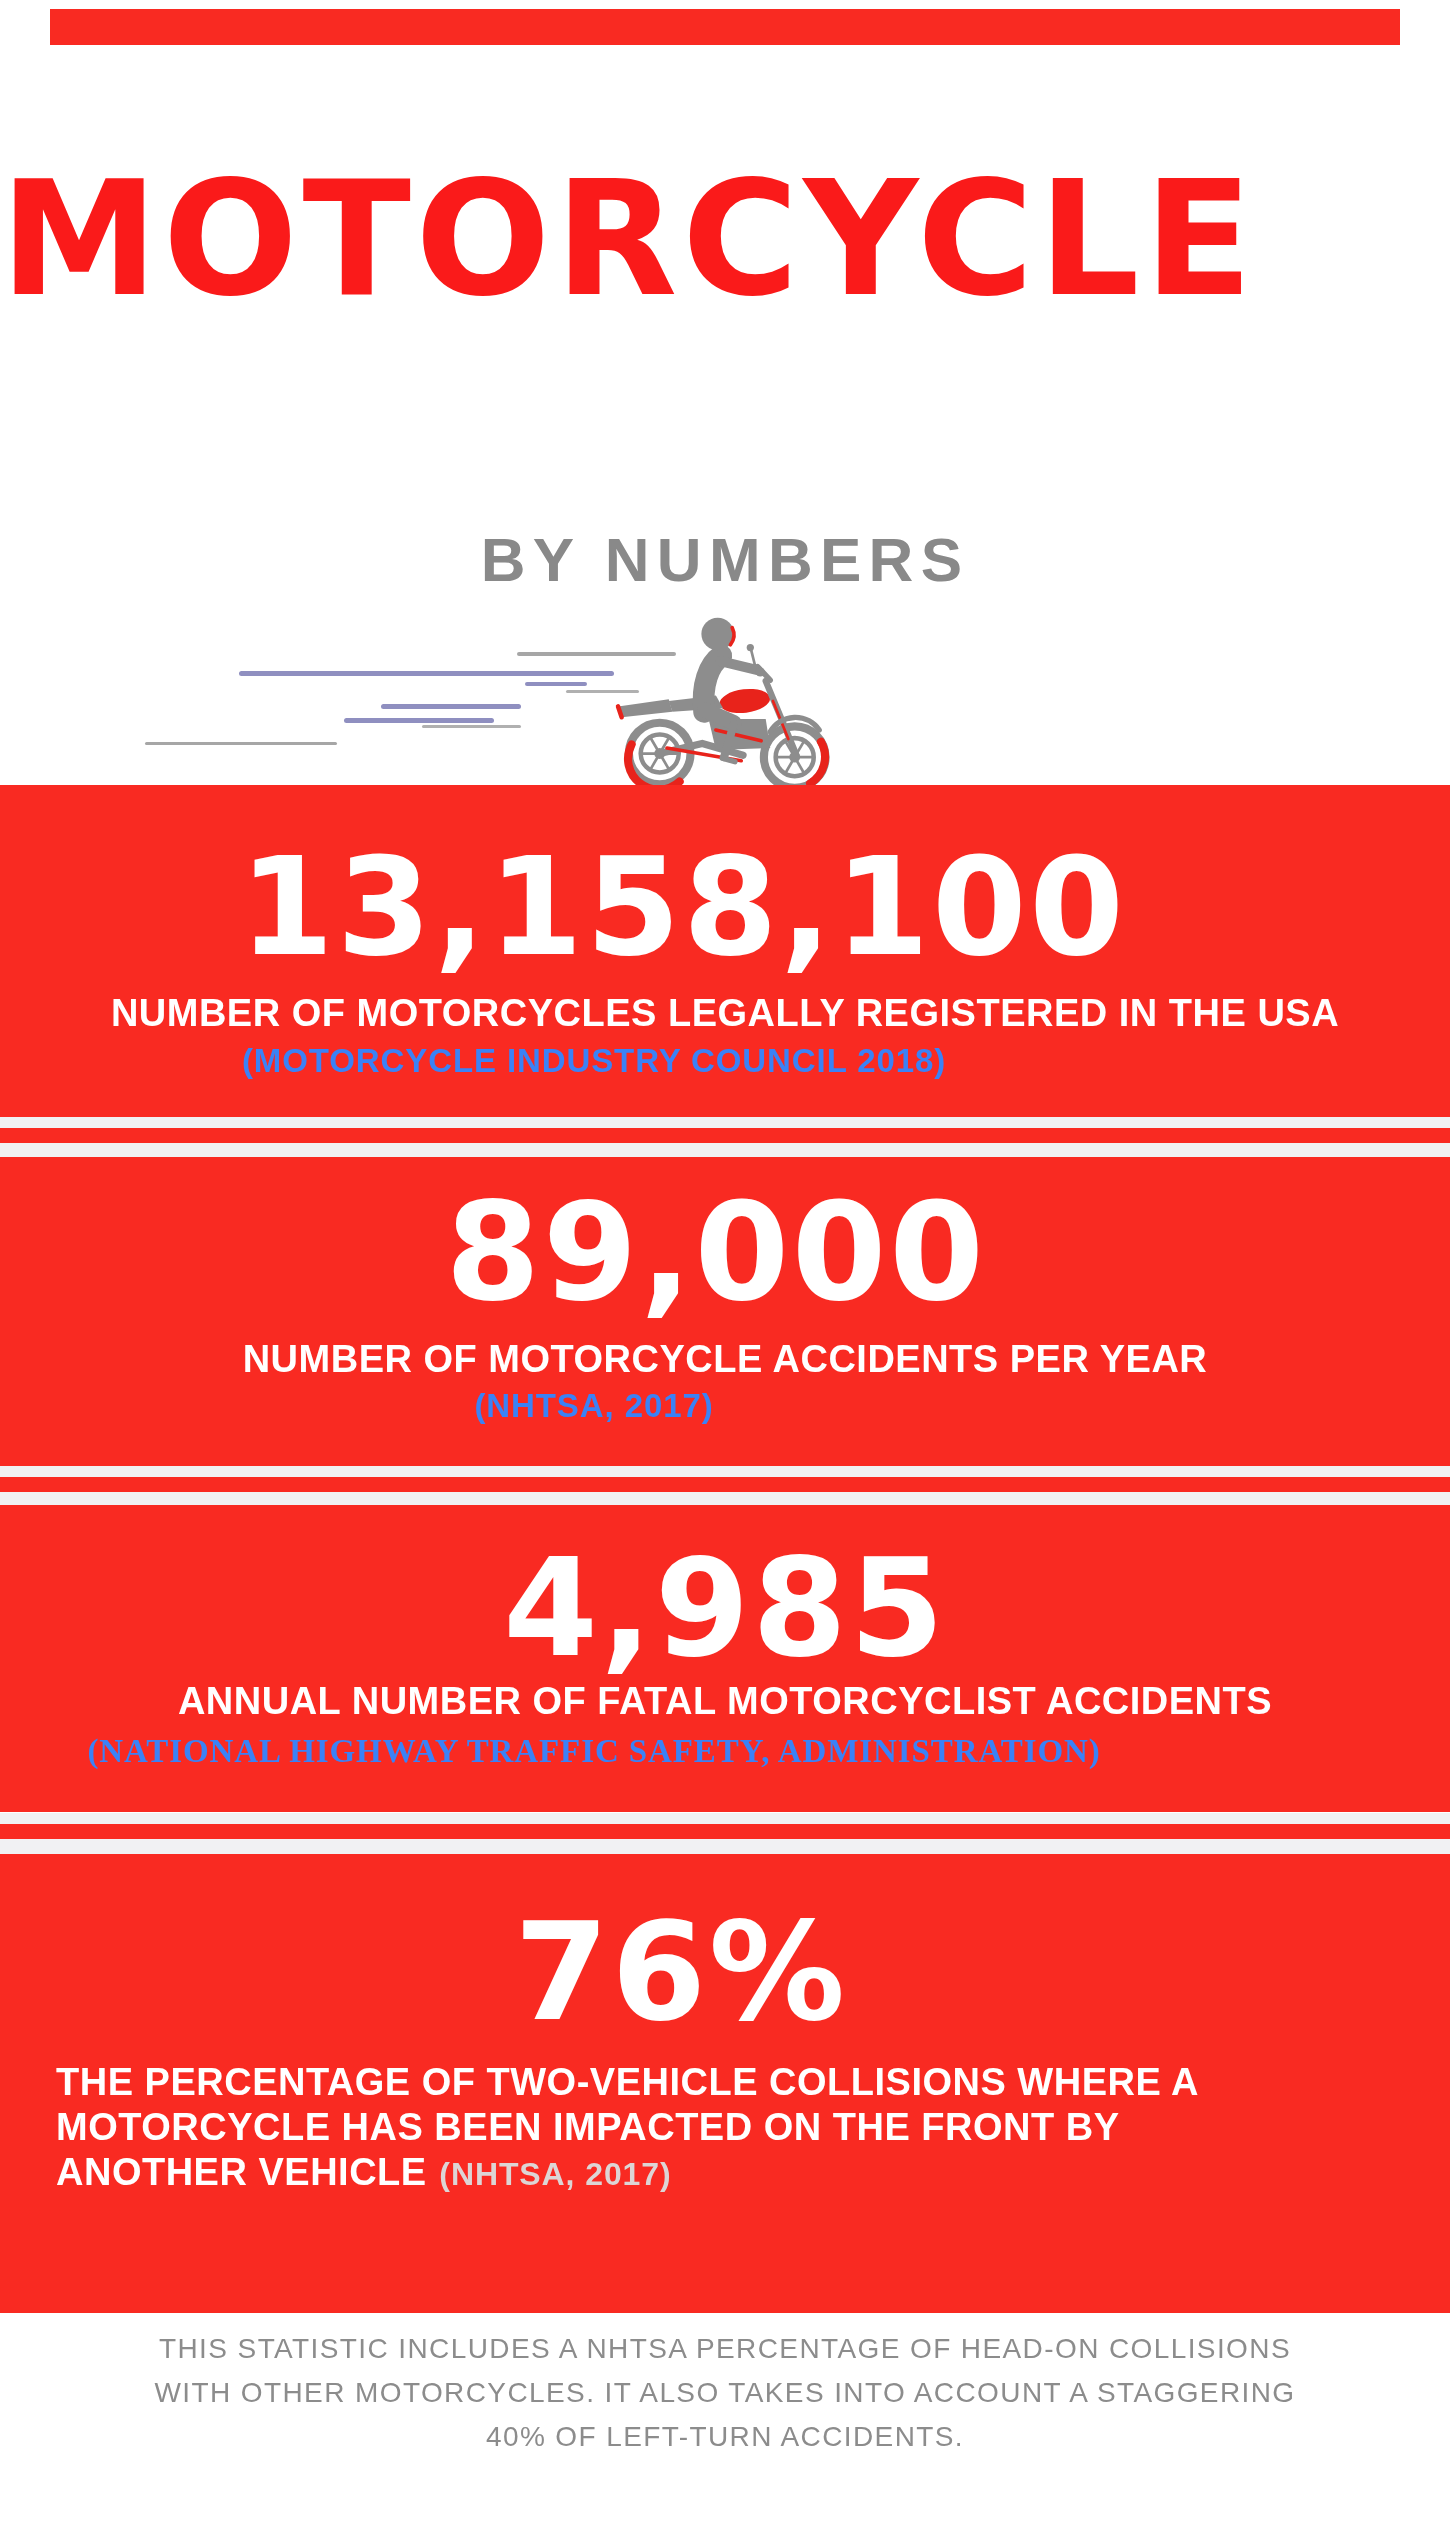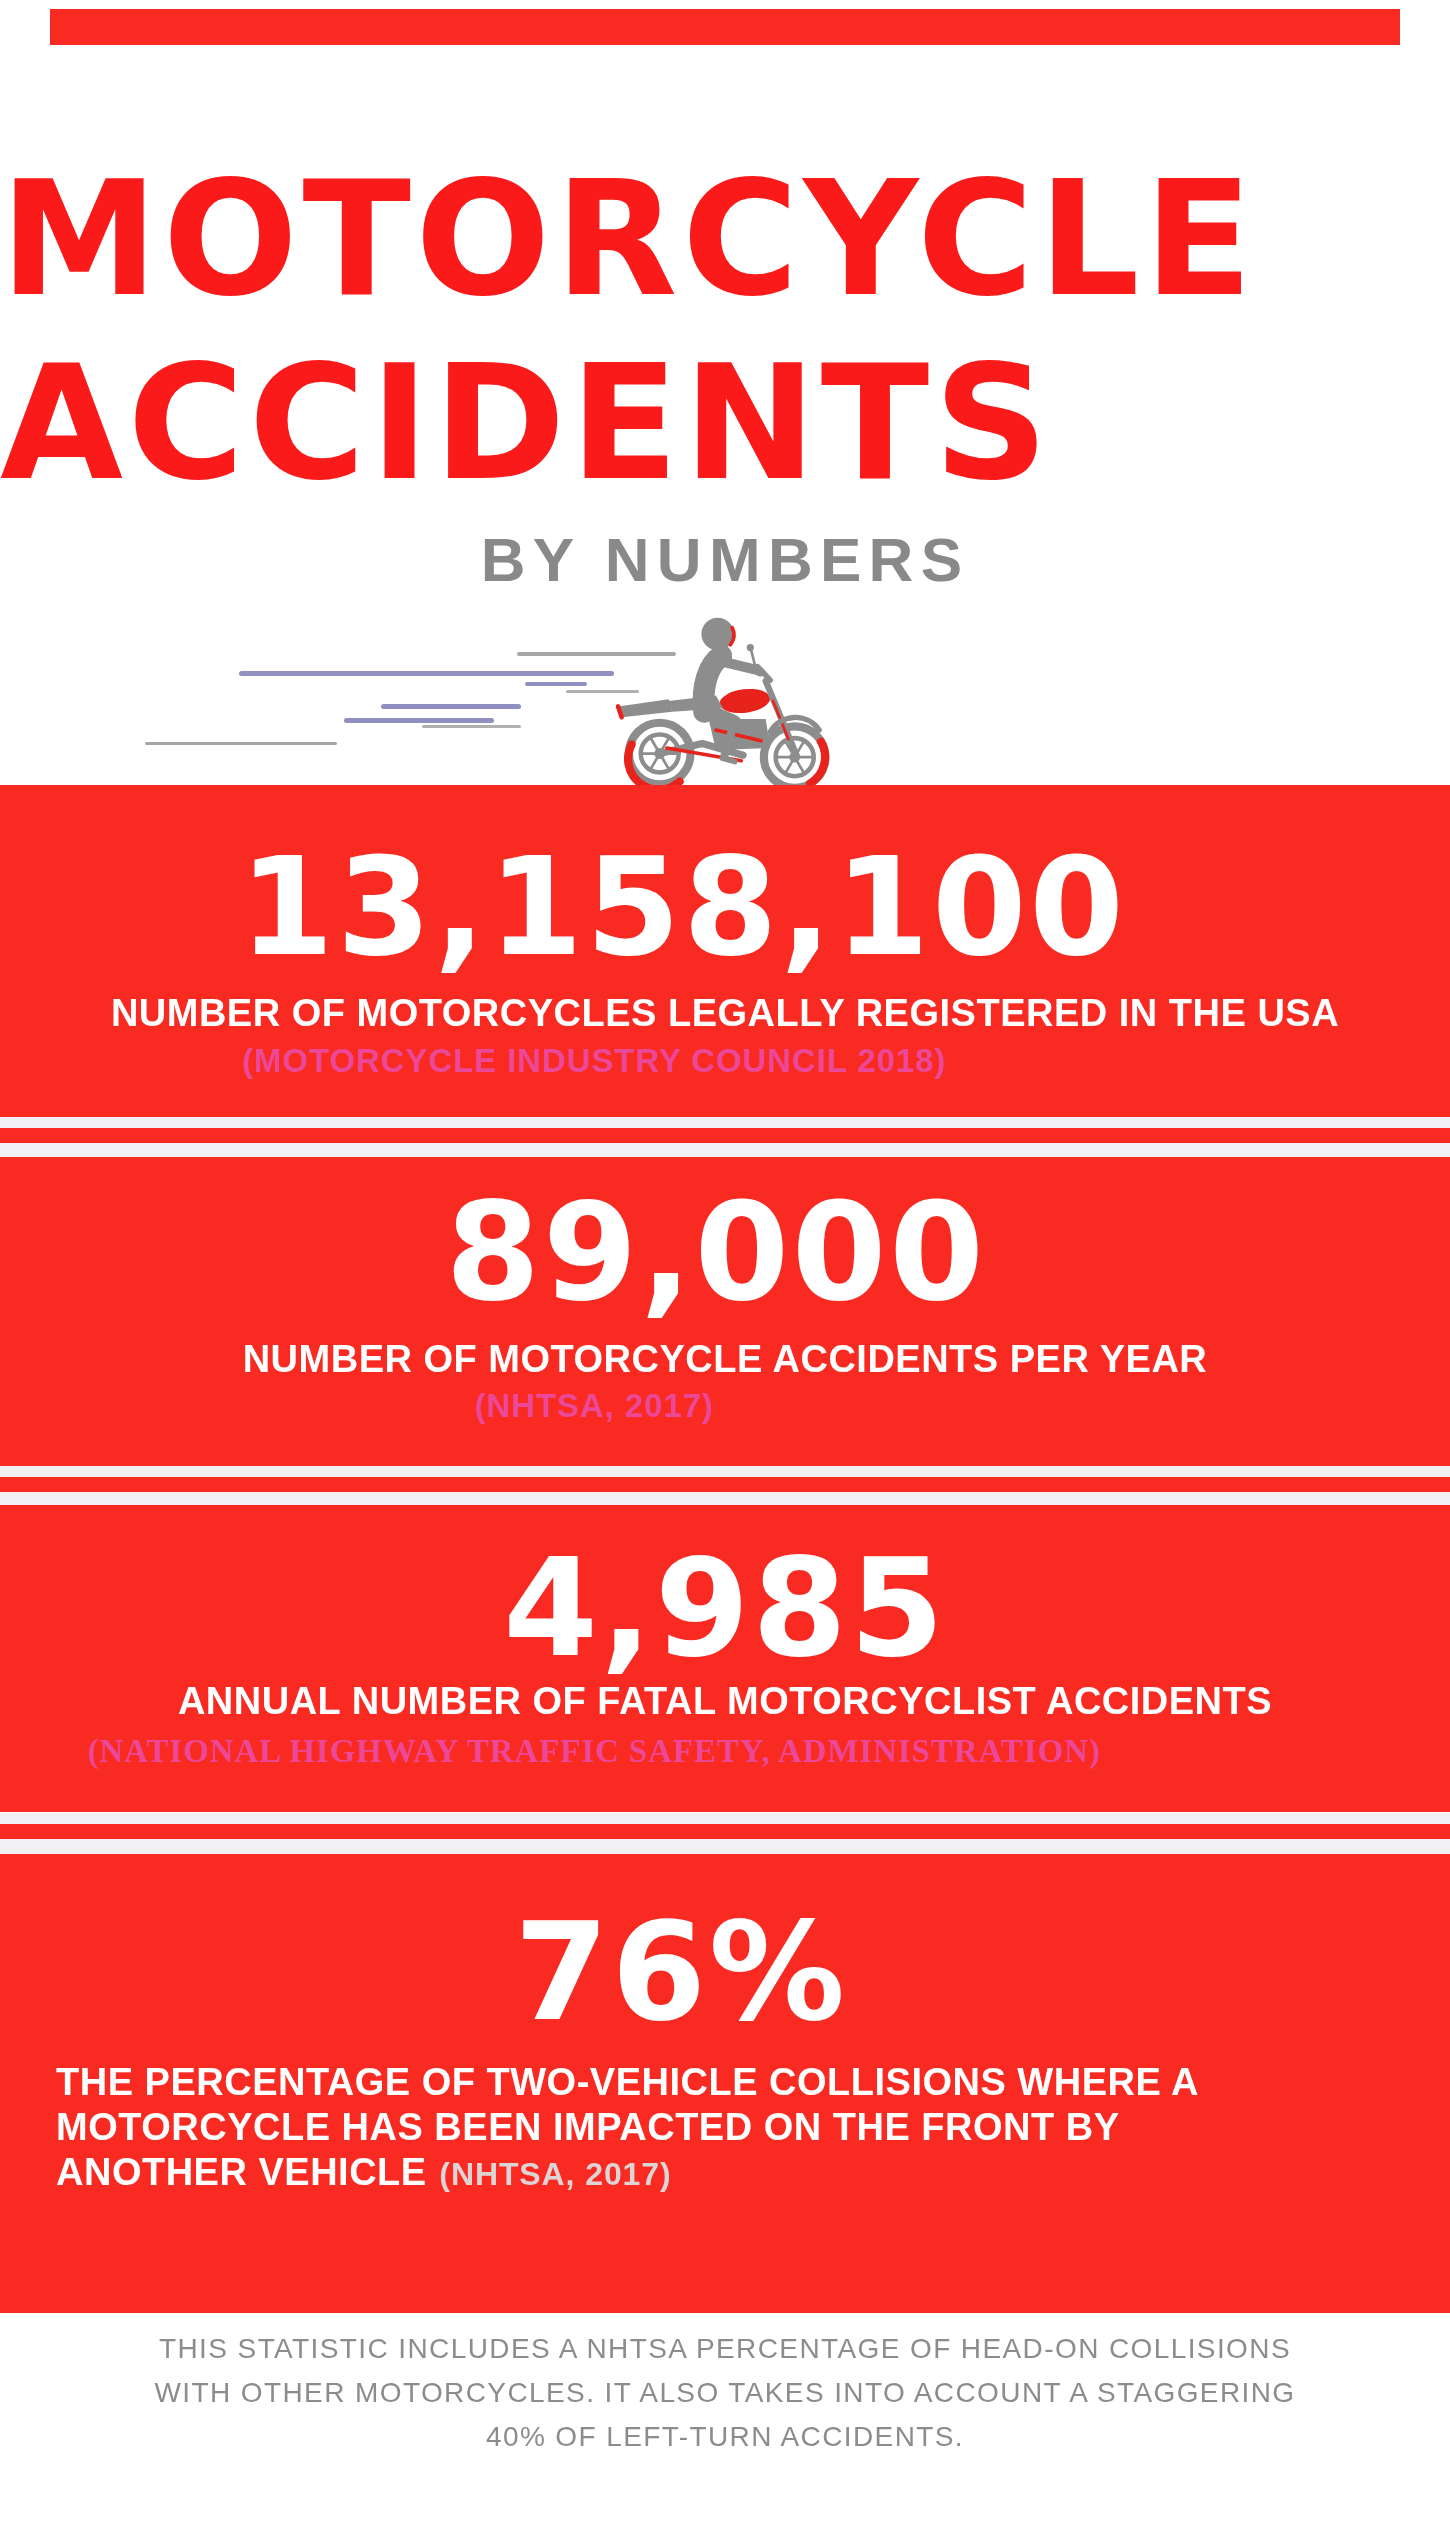--- a/index.html
+++ b/index.html
@@ -33,21 +33,21 @@
   .gap2{top:1466px;height:39px;}
   .gap3{top:1813px;height:41px;}
   .gap .stripe{position:absolute;left:0;top:11px;width:1450px;height:15.4px;background:#f92a22;}
 
   
   .stat-value{position:absolute;left:0;width:1450px;text-align:center;color:#ffffff;
       font-family:"DejaVu Sans",sans-serif;font-weight:bold;font-size:136px;line-height:136px;
       letter-spacing:2.7px;white-space:nowrap;}
   .stat-label{position:absolute;left:0;width:1450px;text-align:center;color:#ffffff;
       font-weight:bold;font-size:38px;line-height:45px;letter-spacing:0.5px;white-space:nowrap;}
-  .stat-source{position:absolute;left:0;width:1188px;text-align:center;color:#ec4899;
+  .stat-source{position:absolute;left:0;width:1188px;text-align:center;color:#3b82f6;
       font-weight:bold;font-size:33px;line-height:40px;letter-spacing:0.9px;white-space:nowrap;}
   .v1{top:839px;transform:translateX(-42px);}
   .l1{top:991px;}
   .s1{top:1041px;}
   .v2{top:1184px;transform:translateX(-9px);}
   .l2{top:1337px;}
   .s2{top:1386px;}
   .v3{top:1540px;}
   .l3{top:1679px;}
   .s3{top:1731px;font-family:Liberation Serif, serif;}
@@ -62,21 +62,20 @@
 </style>
 </head>
 <body>
 
 <div id="canvas">
 
   <div class="top-bar"></div>
 
   <div class="title">
     <div>MOTORCYCLE</div>
-    <div>ACCIDENTS</div>
   </div>
   <div class="subtitle">BY NUMBERS</div>
 
   <div class="sline" style="left:517px;top:652px;width:159px;height:3.6px;background:#a6a6a6;"></div>
   <div class="sline" style="left:239px;top:671px;width:375px;height:4.5px;background:#8f8fc0;"></div>
   <div class="sline" style="left:525px;top:682px;width:62px;height:3.6px;background:#8f8fc0;"></div>
   <div class="sline" style="left:566px;top:690px;width:73px;height:2.7px;background:#b0b0b0;"></div>
   <div class="sline" style="left:381px;top:704px;width:140px;height:4.5px;background:#8f8fc0;"></div>
   <div class="sline" style="left:344px;top:718px;width:150px;height:4.5px;background:#8f8fc0;"></div>
   <div class="sline" style="left:422px;top:725px;width:99px;height:2.7px;background:#b0b0b0;"></div>

